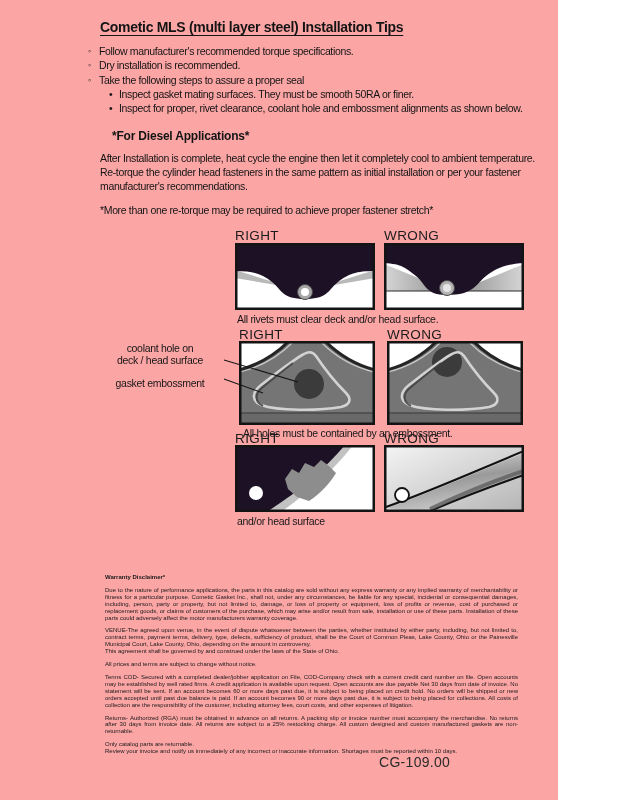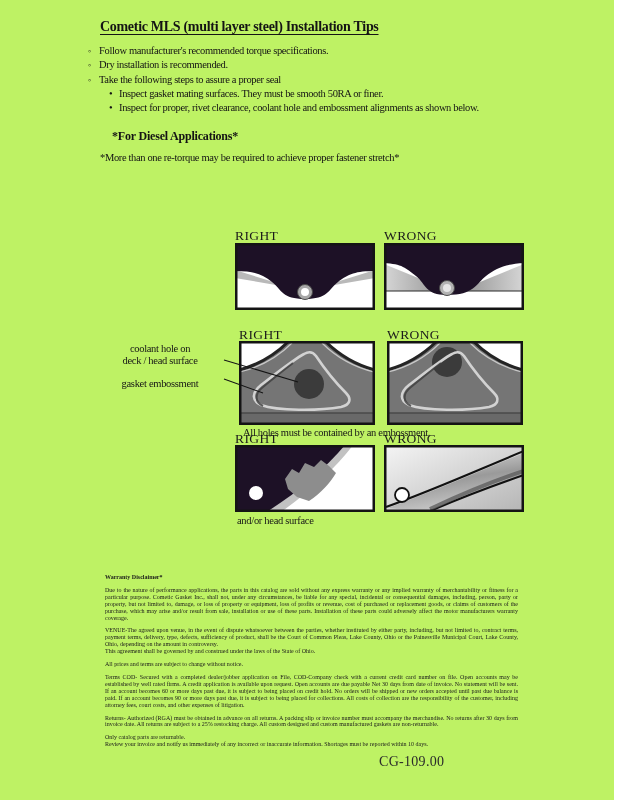--- a/index.html
+++ b/index.html
@@ -1,17 +1,17 @@
 <!DOCTYPE html>
 <html><head>
 <meta charset="utf-8">
 <style>
   html,body{margin:0;padding:0;background:#fff;}
-  .page{position:relative;width:614px;height:800px;background:#bef264;
-        font-family:Liberation Serif, serif;color:#141414;overflow:hidden;}
+  .page{position:relative;width:558px;height:800px;background:#fca5a5;
+        font-family:Liberation Sans, sans-serif;color:#141414;overflow:hidden;}
 
   .title{position:absolute;left:100px;top:19px;font-size:14px;font-weight:bold;
          letter-spacing:-0.3px;text-decoration:underline;text-underline-offset:3px;}
 
   .content{position:absolute;left:88px;top:44px;width:444px;
            font-size:10.5px;line-height:14.3px;letter-spacing:-0.35px;}
   .bullet{position:relative;padding-left:11px;}
   .bullet::before{content:"◦";position:absolute;left:0;top:0;font-size:9px;}
   .sub{position:relative;padding-left:31px;}
   .sub::before{content:"•";position:absolute;left:21px;top:0;}
@@ -43,20 +43,21 @@
 
   <div class="content">
     <div class="bullet">Follow manufacturer's recommended torque specifications.</div>
     <div class="bullet">Dry installation is recommended.</div>
     <div class="bullet">Take the following steps to assure a proper seal</div>
     <div class="sub">Inspect gasket mating surfaces.  They must be smooth 50RA or finer.</div>
     <div class="sub">Inspect for proper, rivet clearance, coolant hole and embossment alignments as shown below.</div>
 
     <div class="diesel">
       <div class="diesel-h">*For Diesel Applications*</div>
+      <p class="para">After Installation is complete, heat cycle the engine then let it completely cool to ambient temperature. Re-torque the cylinder head fasteners in the same pattern as initial installation or per your fastener manufacturer's recommendations.</p>
       <p class="para">*More than one re-torque may be required to achieve proper fastener stretch*</p>
     </div>
   </div>
 
   <div class="figures">
 
     <div class="fig-label" style="left:235px;top:2px;">RIGHT</div>
     <div class="fig-label" style="left:384px;top:2px;">WRONG</div>
 
     <div class="fig" style="left:235px;top:17px;">
@@ -85,20 +86,21 @@
         <rect x="0" y="0" width="140" height="67" fill="#ffffff"></rect>
         <path d="M0,21 L66,48 L0,48 Z" fill="url(#r1wL)"></path>
         <path d="M140,21 L74,48 L140,48 Z" fill="url(#r1wR)"></path>
         <line x1="0" y1="48" x2="140" y2="48" stroke="#2a2a2a" stroke-width="1.2"></line>
         <path d="M0,0 H140 V20 C122,21 112,25 102,33 C92,41 90,52 63,52 C41,52 42,41 32,33 C22,25 18,21 0,20 Z" fill="#1d1126"></path>
         <circle cx="63" cy="45" r="7.5" fill="#b3b3b3" stroke="#4a4a4a" stroke-width="1"></circle>
         <circle cx="63" cy="45" r="4" fill="#e6e6e6"></circle>
         <rect x="1.25" y="1.25" width="137.5" height="64.5" fill="none" stroke="#141414" stroke-width="2.5"></rect>
       </svg>
     </div>
+    <div class="caption" style="left:237px;top:87px;">All rivets must clear deck and/or head surface.</div>
 
     <div class="fig-label" style="left:239px;top:101px;width:136px;">RIGHT</div>
     <div class="fig-label" style="left:387px;top:101px;width:136px;">WRONG</div>
 
     <div class="side-label" style="left:96px;top:117px;">
       <div>coolant hole on</div>
       <div>deck / head surface</div>
     </div>
     <div class="side-label" style="left:96px;top:152px;">gasket embossment</div>
 

